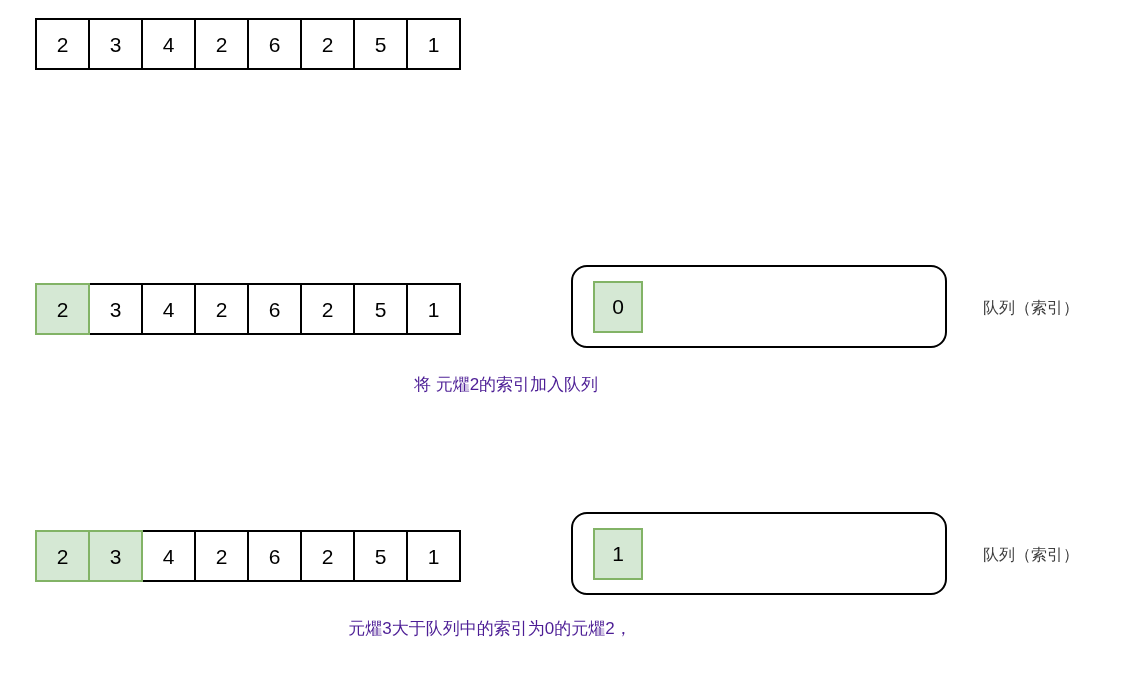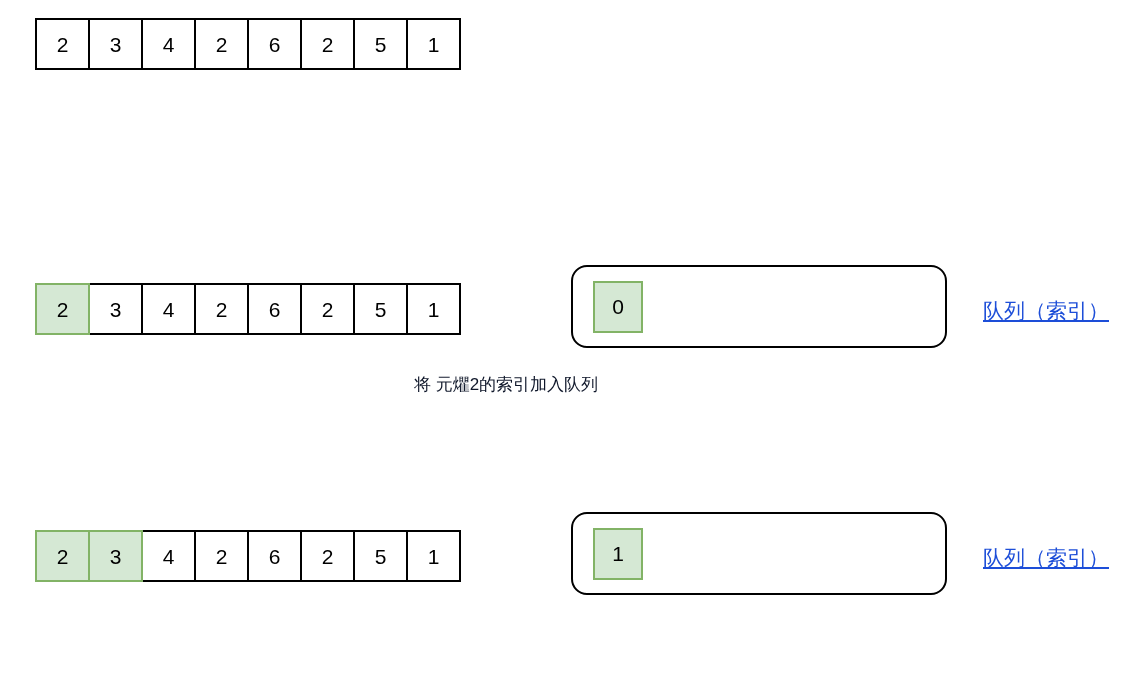--- a/index.html
+++ b/index.html
@@ -66,33 +66,32 @@
     align-items: center;
     justify-content: center;
     font-size: 21px;
     line-height: 1;
     color: #000000;
   }
 
   
   .label {
     position: absolute;
-    font-size: 21px;
+    font-size: 16px;
     line-height: 1.45;
     white-space: nowrap;
-    color: #1d4ed8;
-    text-decoration: underline;
+    color: #404040;
   }
   .caption {
     position: absolute;
     font-size: 17px;
     line-height: 1.55;
     text-align: center;
     white-space: nowrap;
-    color: #0f172a;
+    color: #4c1d95;
   }
   .caption .ln { display: block; }
 </style>
 </head>
 <body>
 
 <div class="array" style="left:35px; top:18px;">
   <div class="cell">2</div>
   <div class="cell">3</div>
   <div class="cell">4</div>
@@ -135,13 +134,14 @@
   <div class="cell">1</div>
 </div>
 
 <div class="queue" style="left:571px; top:512px; width:376px; height:83px;">
   <div class="qitem">1</div>
 </div>
 
 <div class="label" style="left:983px; top:543px;">队列（索引）</div>
 
 <div class="caption" style="left:240px; top:616px; width:500px;">
+  <span class="ln">元爠3大于队列中的索引为0的元爠2，</span>
 </div>
 
 </body></html>

